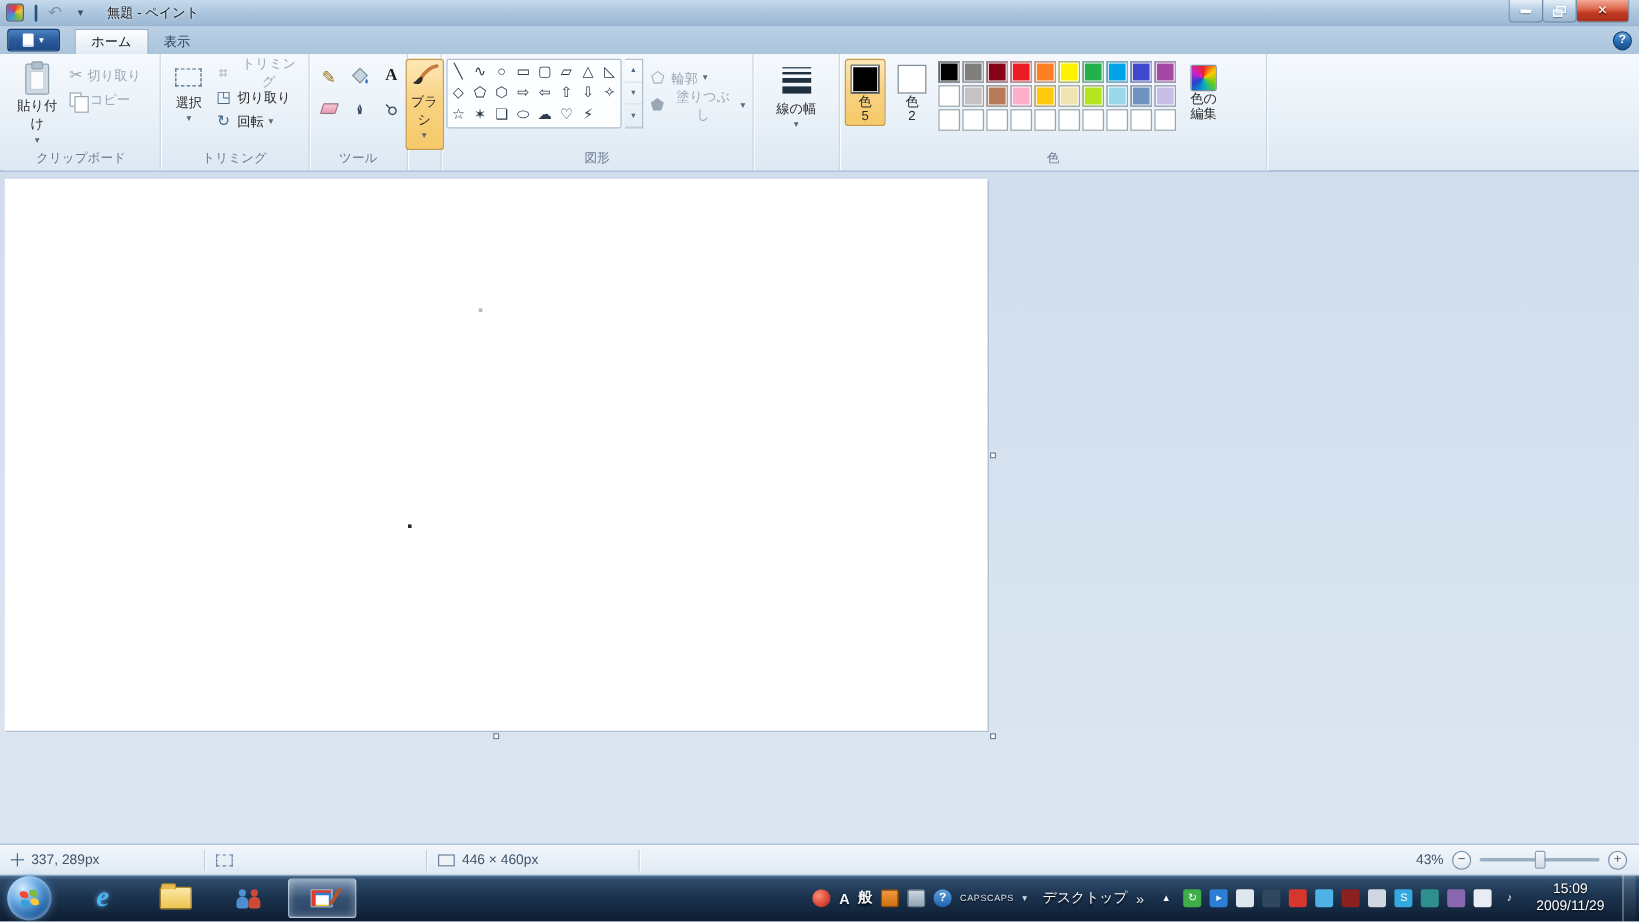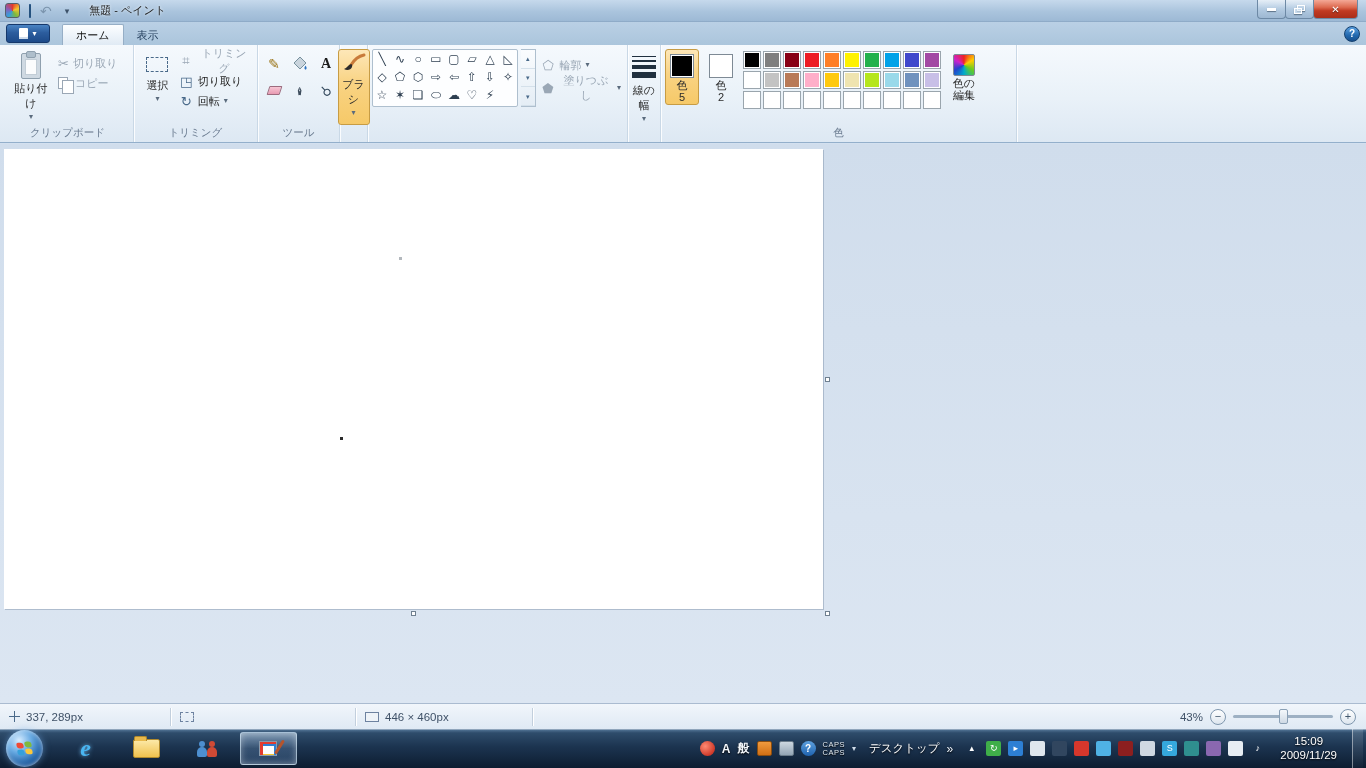--- a/index.html
+++ b/index.html
@@ -153,21 +153,21 @@
   .paint-ico .pcanvas{position:absolute;left:2px;top:2px;width:18px;height:15px;background:#fdfdfd;border:1px solid #8a9aaa;
     box-shadow:inset 4px 3px 0 -1px #e23b2e,inset -4px 6px 0 -2px #2d7fd4,inset 6px -4px 0 -3px #f6c52e;}
   .paint-ico .pbrush{position:absolute;right:0;top:0;width:3px;height:16px;background:#b5542c;transform:rotate(32deg);border-radius:2px;}
   .tray{margin-left:auto;display:flex;align-items:center;gap:7px;padding-right:3px;}
   .tico{width:15px;height:15px;border-radius:2px;display:inline-block;}
   .tico.sec{background:radial-gradient(circle at 35% 35%,#ff8a73,#cf3a2a 70%);border-radius:50%;}
   .tico.toolbox{background:linear-gradient(#f09a3e,#d06f14);border:1px solid #8a4d10;}
   .tico.pad{background:linear-gradient(#cdd7e0,#93a5b5);border:1px solid #6a7b8a;}
   .tico.helpc{background:linear-gradient(#5da1e0,#1f62ae);border-radius:50%;color:#fff;font-size:10px;font-weight:bold;line-height:15px;text-align:center;}
   .ime-txt{font-size:12px;font-weight:bold;color:#f2f6fa;text-shadow:0 1px 2px #000;}
-  .capskana{display:flex;flex-direction:column;font-size:7.5px;line-height:8px;color:#dfe8f0;text-shadow:0 1px 1px #000;letter-spacing:.5px;}
+  .capskana{display:flex;flex-direction:row;font-size:7.5px;line-height:8px;color:#dfe8f0;text-shadow:0 1px 1px #000;letter-spacing:.5px;}
   .ddk{font-size:8px;color:#cfdce8;}
   .desk{font-size:11.5px;color:#fff;text-shadow:0 1px 2px #000;margin-left:6px;}
   .ovf{font-size:12px;color:#e8f0f8;text-shadow:0 1px 2px #000;margin-right:4px;}
   .tray-ico{width:15px;height:15px;border-radius:2px;font-size:9px;line-height:15px;text-align:center;color:#fff;display:inline-block;}
   .clock{display:flex;flex-direction:column;align-items:center;font-size:11.5px;line-height:13.5px;text-shadow:0 1px 2px #000;padding:0 8px;}
   .showdesk{width:11px;height:39px;border-left:1px solid rgba(255,255,255,.45);background:linear-gradient(rgba(255,255,255,.14),rgba(255,255,255,.02));}
 </style>
 </head>
 <body>
 
@@ -335,23 +335,24 @@
             <span>輪郭</span>
             <span class="dd">▾</span>
           </button>
           <button class="smallrow dis">
             <span class="g-ico dis">⬟</span>
             <span>塗りつぶし</span>
             <span class="dd">▾</span>
           </button>
         </div>
       </div>
-    </div>
-
-    <div class="rgroup" style="width:33px">
+      <div class="rlabel">図形</div>
+    </div>
+
+    <div class="rgroup" style="width:72px">
       <div class="rcontent" style="justify-content:center;">
         <button class="bigbtn" style="width:46px">
           <span class="size-ico">
               <i></i>
               <i></i>
               <i></i>
               <i></i>
             </span>
           <span>線の幅</span>
           <span class="dd">▾</span>

